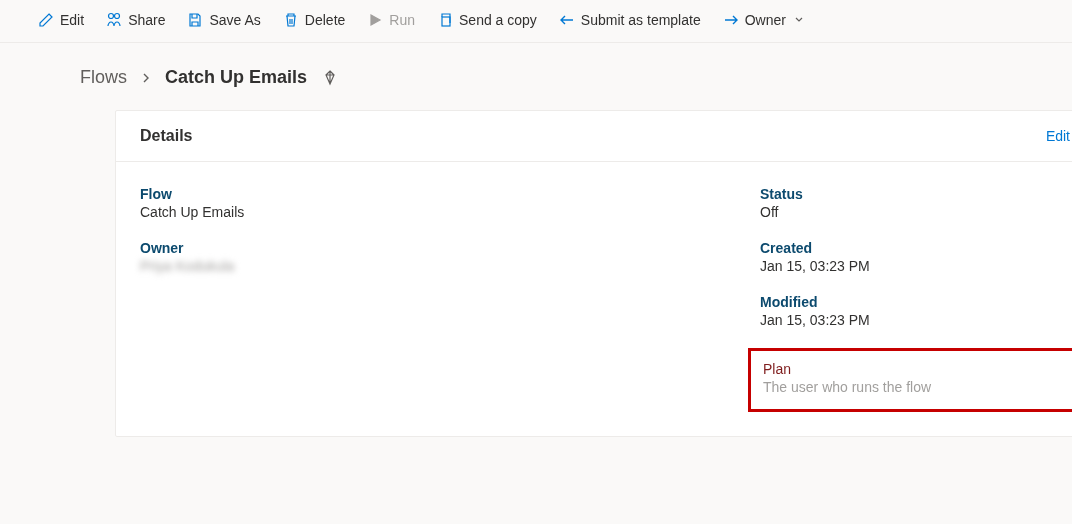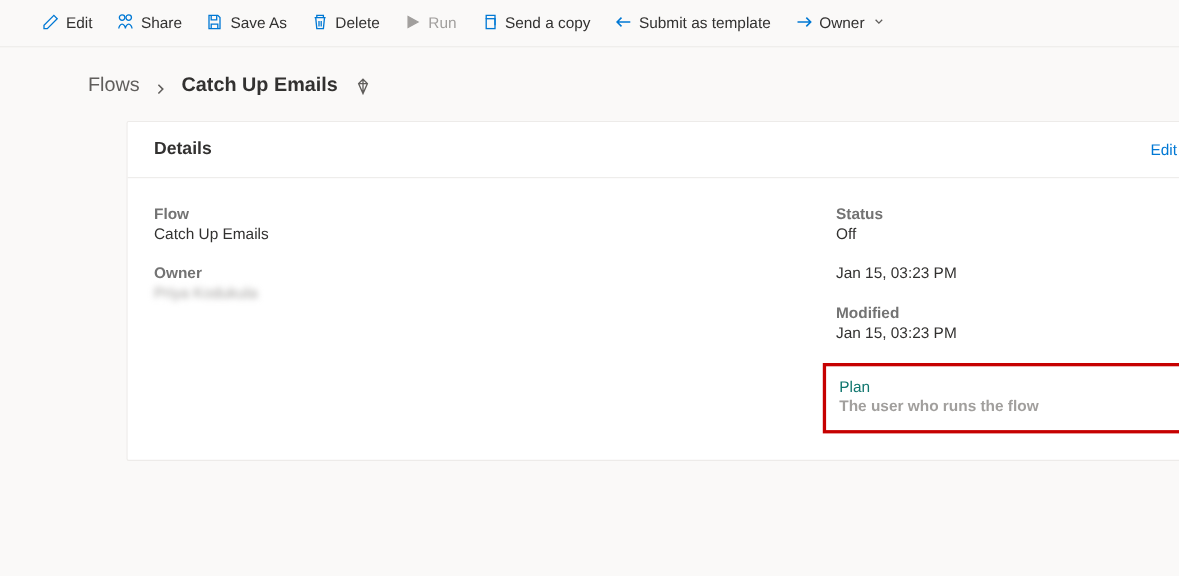--- a/index.html
+++ b/index.html
@@ -24,21 +24,21 @@
       white-space: nowrap;
     }
     .toolbar-btn.disabled { color: #a19f9d; cursor: default; justify-content: center; }
     .toolbar-btn svg { flex-shrink: 0; }
     .toolbar-btn.disabled svg { stroke: #a19f9d; fill: #a19f9d; }
     
     .page-wrap { padding: 24px 0 0 80px; }
     
     .breadcrumb {
       display: flex;
-      align-items: flex-end;
+      align-items: center;
       gap: 14px;
       font-size: 18px;
       margin-bottom: 22px;
     }
     .breadcrumb .crumb { color: #605e5c; cursor: pointer; }
     .breadcrumb .chevron { color: #605e5c; }
     .breadcrumb .current { font-weight: 600; color: #323130; }
     .premium-icon { display: inline-flex; }
     
     .card {
@@ -59,36 +59,36 @@
     .card-header .edit-link { color: #0078d4; font-size: 14px; cursor: pointer; }
     
     .card-body {
       display: flex;
       padding: 24px;
     }
     .col-left { width: 620px; }
     .col-right { flex: 1; position: relative; }
     
     .field { margin-bottom: 20px; }
-    .field-label { font-size: 14px; color: #737373; font-weight: 600; margin-bottom: 2px; }
+    .field-label { font-size: 14px; color: #0c4a6e; font-weight: 600; margin-bottom: 2px; }
     .field-value { font-size: 14px; color: #323130; }
     .blurred {
       font-size: 14px;
       color: #a19f9d;
       filter: blur(3px);
       user-select: none;
     }
     
     .highlight-box {
       border: 3px solid #c60000;
       padding: 10px 12px 14px 12px;
       margin: 0 -12px;
     }
-    .highlight-box .field-label { color: #0f766e; font-weight: 400; }
-    .highlight-box .field-value { color: #a19f9d; font-weight: bold; }
+    .highlight-box .field-label { color: #7f1d1d; font-weight: 400; }
+    .highlight-box .field-value { color: #a19f9d; }
     .highlight-box .field { margin-bottom: 0; }
     
     .chev-down { margin-left: 2px; }
   </style>
 </head>
 <body>
 
 <div class="toolbar">
   <div class="toolbar-btn">
     <svg width="16" height="16" viewBox="0 0 16 16" fill="none" stroke="#0078d4" stroke-width="1.2">
@@ -176,20 +176,21 @@
           <div class="field-label">Owner</div>
           <div class="blurred">Priya Kodukula</div>
         </div>
       </div>
       <div class="col-right">
         <div class="field">
           <div class="field-label">Status</div>
           <div class="field-value">Off</div>
         </div>
         <div class="field">
+          <div class="field-label">Created</div>
           <div class="field-value">Jan 15, 03:23 PM</div>
         </div>
         <div class="field">
           <div class="field-label">Modified</div>
           <div class="field-value">Jan 15, 03:23 PM</div>
         </div>
         <div class="highlight-box">
           <div class="field">
             <div class="field-label">Plan</div>
             <div class="field-value">The user who runs the flow</div>

